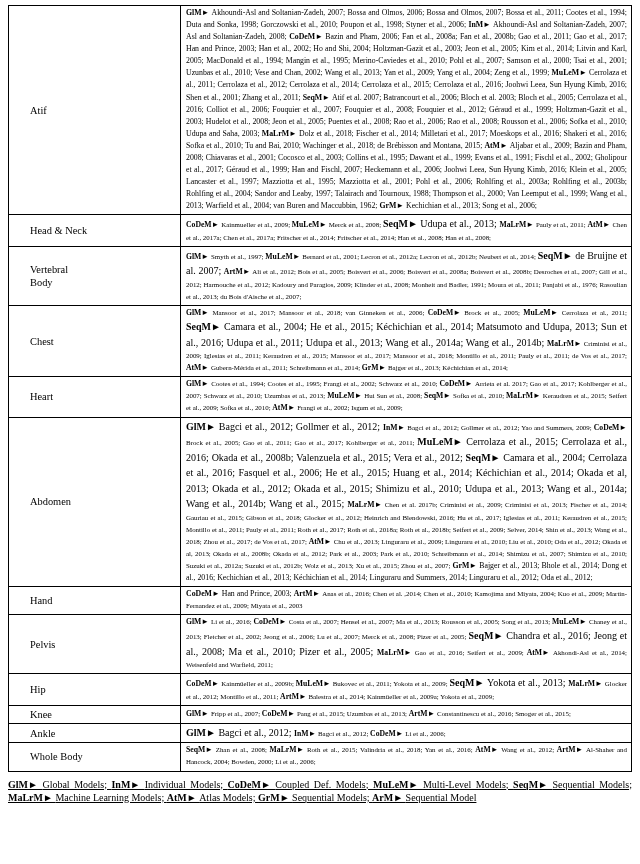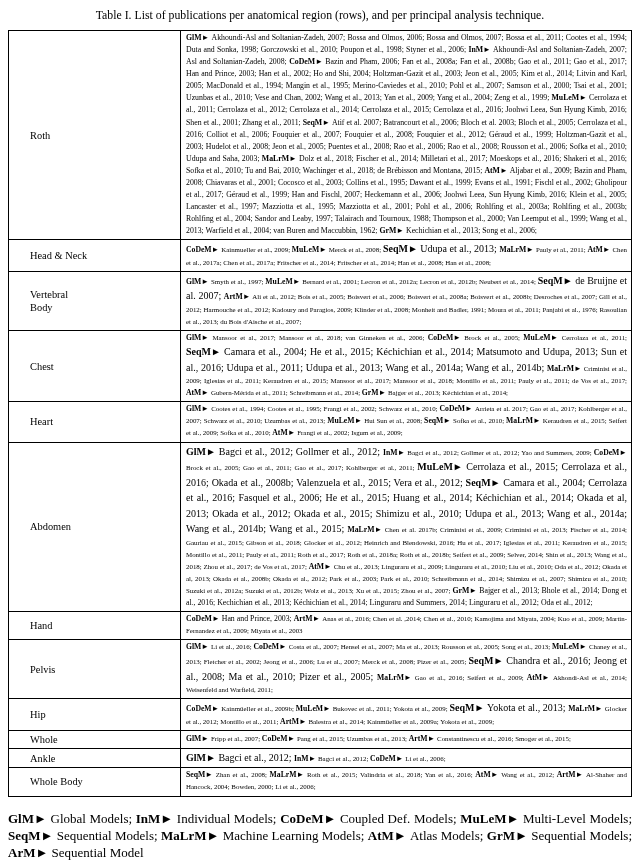--- a/index.html
+++ b/index.html
@@ -26,34 +26,33 @@
     padding: 1px 4px 2px 5px;
     border-radius: 20px;
   }
   .seg { }
   .seg-md { font-size: 7.8px; }
   .seg-sm { font-size: 6.9px; }
   .seg-lg { font-size: 10px; }
   .marker { font-weight: bold; }
   .seg-sm .marker { font-size: 7.7px; }
   .legend {
-    font-size: 13px; line-height: 1.32; text-align: justify;
-    margin-top: 13px; width: 624px;
+    font-size: 10px; line-height: 1.32; text-align: justify;
+    margin-top: 6px; width: 624px; text-decoration: underline;
   }
   .legend b { font-weight: bold; }
 </style>
 </head>
 <body>
 
 <div class="page">
-  <div class="title">Table I. List of publications per anatomical region (rows), and per principal analysis technique.</div>
   <table class="pubs">
     <tbody>
         <tr>
-          <td class="region"><span class="rlabel">Roth</span></td>
+          <td class="region"><span class="rlabel">Atif</span></td>
           <td class="cits"><span class="seg seg-md"><span class="marker">GlM► </span><span>Akhoundi-Asl and Soltanian-Zadeh, 2007; Bossa and Olmos, 2006; Bossa and Olmos, 2007; Bossa et al., 2011; Cootes et al., 1994; Duta and Sonka, 1998; Gorczowski et al., 2010; Poupon et al., 1998; Styner et al., 2006;  </span></span><span class="seg seg-md"><span class="marker">InM► </span><span>Akhoundi-Asl and Soltanian-Zadeh, 2007; Asl and Soltanian-Zadeh, 2008;  </span></span><span class="seg seg-md"><span class="marker">CoDeM► </span><span>Bazin and Pham, 2006; Fan et al., 2008a; Fan et al., 2008b; Gao et al., 2011; Gao et al., 2017; Han and Prince, 2003; Han et al., 2002; Ho and Shi, 2004; Holtzman-Gazit et al., 2003; Jeon et al., 2005; Kim et al., 2014; Litvin and Karl, 2005; MacDonald et al., 1994; Mangin et al., 1995; Merino-Caviedes et al., 2010; Pohl et al., 2007; Samson et al., 2000; Tsai et al., 2001; Uzunbas et al., 2010; Vese and Chan, 2002; Wang et al., 2013; Yan et al., 2009; Yang et al., 2004; Zeng et al., 1999;  </span></span><span class="seg seg-md"><span class="marker">MuLeM► </span><span>Cerrolaza et al., 2011; Cerrolaza et al., 2012; Cerrolaza et al., 2014; Cerrolaza et al., 2015; Cerrolaza et al., 2016; Joohwi Leea, Sun Hyung Kimb, 2016; Shen et al., 2001; Zhang et al., 2011;  </span></span><span class="seg seg-md"><span class="marker">SeqM► </span><span>Atif et al. 2007; Batrancourt et al., 2006; Bloch et al. 2003; Bloch et al., 2005; Cerrolaza et al., 2016; Colliot et al., 2006; Fouquier et al., 2007; Fouquier et al., 2008; Fouquier et al., 2012; Géraud et al., 1999; Holtzman-Gazit et al., 2003; Hudelot et al., 2008; Jeon et al., 2005; Puentes et al., 2008; Rao et al., 2006; Rao et al., 2008; Rousson et al., 2006; Sofka et al., 2010; Udupa and Saha, 2003;  </span></span><span class="seg seg-md"><span class="marker">MaLrM► </span><span>Dolz et al., 2018; Fischer et al., 2014; Milletari et al., 2017; Moeskops et al., 2016; Shakeri et al., 2016; Sofka et al., 2010; Tu and Bai, 2010; Wachinger et al., 2018; de Brébisson and Montana, 2015;  </span></span><span class="seg seg-md"><span class="marker">AtM► </span><span>Aljabar et al., 2009; Bazin and Pham, 2008; Chiavaras et al., 2001; Cocosco et al., 2003; Collins et al., 1995; Dawant et al., 1999; Evans et al., 1991; Fischl et al., 2002; Gholipour et al., 2017; Géraud et al., 1999; Han and Fischl, 2007; Heckemann et al., 2006; Joohwi Leea, Sun Hyung Kimb, 2016; Klein et al., 2005; Lancaster et al., 1997; Mazziotta et al., 1995; Mazziotta et al., 2001; Pohl et al., 2006; Rohlfing et al., 2003a; Rohlfing et al., 2003b; Rohlfing et al., 2004; Sandor and Leaby, 1997; Talairach and Tournoux, 1988; Thompson et al., 2000; Van Leemput et al., 1999; Wang et al., 2013; Warfield et al., 2004; van Buren and Maccubbin, 1962;  </span></span><span class="seg seg-md"><span class="marker">GrM► </span><span>Kechichian et al., 2013; Song et al., 2006;  </span></span></td>
         </tr>
         <tr>
           <td class="region"><span class="rlabel">Head &amp; Neck</span></td>
           <td class="cits"><span class="seg seg-sm"><span class="marker">CoDeM► </span><span>Kainmueller et al., 2009;  </span></span><span class="seg seg-sm"><span class="marker">MuLeM► </span><span>Merck et al., 2008;  </span></span><span class="seg seg-lg"><span class="marker">SeqM► </span><span>Udupa et al., 2013;  </span></span><span class="seg seg-sm"><span class="marker">MaLrM► </span><span>Pauly et al., 2011;  </span></span><span class="seg seg-sm"><span class="marker">AtM► </span><span>Chen et al., 2017a; Chen et al., 2017a; Fritscher et al., 2014; Fritscher et al., 2014; Han et al., 2008; Han et al., 2008;  </span></span></td>
         </tr>
         <tr>
           <td class="region"><span class="rlabel">Vertebral Body</span></td>
           <td class="cits"><span class="seg seg-sm"><span class="marker">GlM► </span><span>Smyth et al., 1997;  </span></span><span class="seg seg-sm"><span class="marker">MuLeM► </span><span>Bernard et al., 2001; Lecron et al., 2012a; Lecron et al., 2012b; Neubert et al., 2014;  </span></span><span class="seg seg-lg"><span class="marker">SeqM► </span><span>de Bruijne et al. 2007;  </span></span><span class="seg seg-sm"><span class="marker">ArtM► </span><span>Ali et al., 2012; Bois et al., 2005; Boisvert et al., 2006; Boisvert et al., 2008a; Boisvert et al., 2008b; Desroches et al., 2007; Gill et al., 2012; Harmouche et al., 2012; Kadoury and Paragios, 2009; Klinder et al., 2008; Monheit and Badler, 1991; Moura et al., 2011; Panjabi et al., 1976; Rasoulian et al., 2013; du Bois d'Aische et al., 2007;  </span></span></td>
         </tr>
@@ -75,21 +74,21 @@
         </tr>
         <tr>
           <td class="region"><span class="rlabel">Pelvis</span></td>
           <td class="cits"><span class="seg seg-sm"><span class="marker">GlM► </span><span>Li et al., 2016;  </span></span><span class="seg seg-sm"><span class="marker">CoDeM► </span><span>Costa et al., 2007; Hensel et al., 2007; Ma et al., 2013; Rousson et al., 2005; Song et al., 2013;  </span></span><span class="seg seg-sm"><span class="marker">MuLeM► </span><span>Chaney et al., 2013; Fletcher et al., 2002; Jeong et al., 2006; Lu et al., 2007; Merck et al., 2008; Pizer et al., 2005;  </span></span><span class="seg seg-lg"><span class="marker">SeqM► </span><span>Chandra et al., 2016; Jeong et al., 2008; Ma et al., 2010; Pizer et al., 2005;  </span></span><span class="seg seg-sm"><span class="marker">MaLrM► </span><span>Gao et al., 2016; Seifert et al., 2009;  </span></span><span class="seg seg-sm"><span class="marker">AtM► </span><span>Akhondi-Asl et al., 2014; Weisenfeld and Warfield, 2011;  </span></span></td>
         </tr>
         <tr>
           <td class="region"><span class="rlabel">Hip</span></td>
           <td class="cits"><span class="seg seg-sm"><span class="marker">CoDeM► </span><span>Kainmüeller et al., 2009b;  </span></span><span class="seg seg-sm"><span class="marker">MuLeM► </span><span>Bukovec et al., 2011; Yokota et al., 2009;  </span></span><span class="seg seg-lg"><span class="marker">SeqM► </span><span>Yokota et al., 2013;  </span></span><span class="seg seg-sm"><span class="marker">MaLrM► </span><span>Glocker et al., 2012; Montillo et al., 2011;  </span></span><span class="seg seg-sm"><span class="marker">ArtM► </span><span>Balestra et al., 2014; Kainmüeller et al., 2009a; Yokota et al., 2009;  </span></span></td>
         </tr>
         <tr>
-          <td class="region"><span class="rlabel">Whole</span></td>
+          <td class="region"><span class="rlabel">Knee</span></td>
           <td class="cits"><span class="seg seg-sm"><span class="marker">GlM► </span><span>Fripp et al., 2007;  </span></span><span class="seg seg-sm"><span class="marker">CoDeM► </span><span>Pang et al., 2015; Uzumbas et al., 2013;  </span></span><span class="seg seg-sm"><span class="marker">ArtM► </span><span>Constantinescu et al., 2016; Smoger et al., 2015;  </span></span></td>
         </tr>
         <tr>
           <td class="region"><span class="rlabel">Ankle</span></td>
           <td class="cits"><span class="seg seg-lg"><span class="marker">GlM► </span><span>Bagci et al., 2012;  </span></span><span class="seg seg-sm"><span class="marker">InM► </span><span>Bagci et al., 2012;  </span></span><span class="seg seg-sm"><span class="marker">CoDeM► </span><span>Li et al., 2006;  </span></span></td>
         </tr>
         <tr>
           <td class="region"><span class="rlabel">Whole Body</span></td>
           <td class="cits"><span class="seg seg-sm"><span class="marker">SeqM► </span><span>Zhan et al., 2008;  </span></span><span class="seg seg-sm"><span class="marker">MaLrM► </span><span>Roth et al., 2015; Valindria et al., 2018; Yan et al., 2016;  </span></span><span class="seg seg-sm"><span class="marker">AtM► </span><span>Wang et al., 2012;  </span></span><span class="seg seg-sm"><span class="marker">ArtM► </span><span>Al-Shaher and Hancock, 2004; Bowden, 2000; Li et al., 2006;  </span></span></td>
         </tr>

